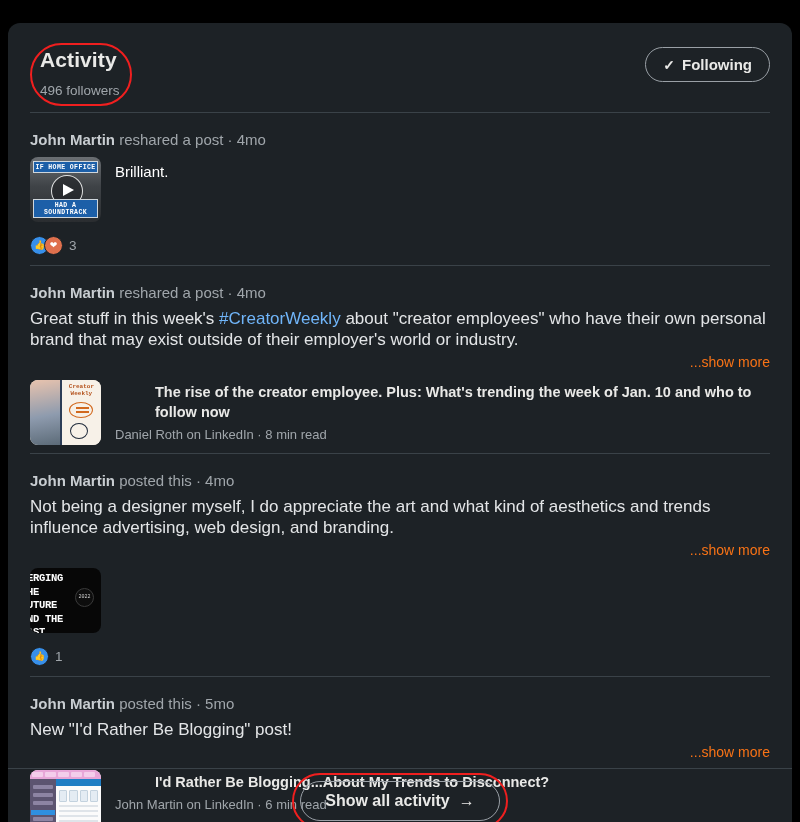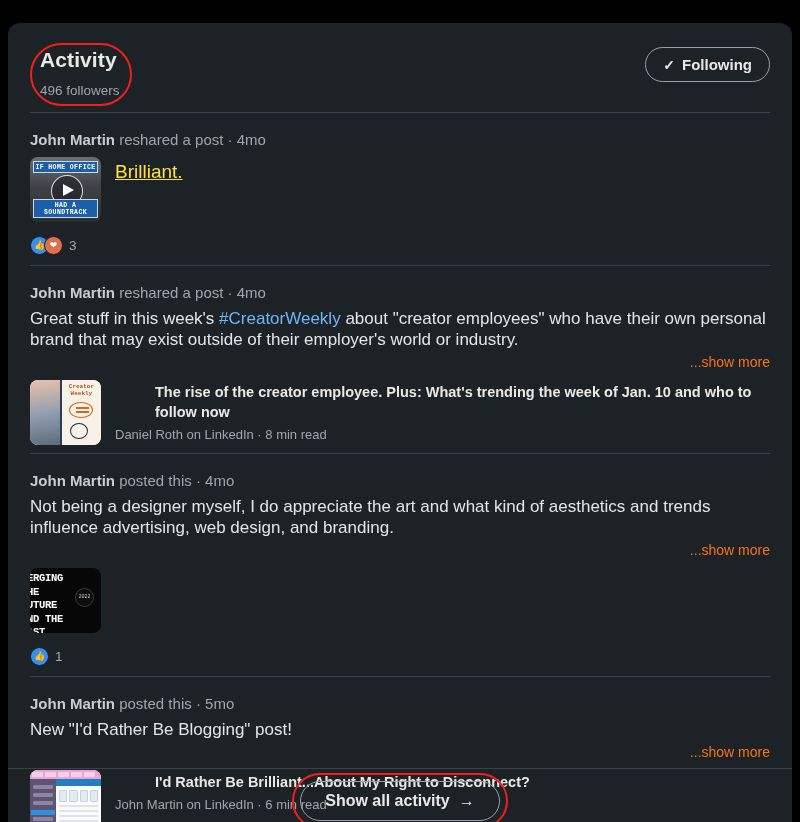--- a/index.html
+++ b/index.html
@@ -140,25 +140,24 @@
     line-height: 20px;
     margin-left: 40px;
   }
   .art-sub {
     font-size: 13px;
     color: #a0a6ab;
     line-height: 18px;
     margin-top: 4px;
   }
   .inline-text {
-    font-size: 19px;
-    color: #fde047;
+    font-size: 15px;
+    color: #ffffff;
     line-height: 21px;
     padding-top: 4px;
-    text-decoration: underline;
   }
 
   
   .tv-vid { background: linear-gradient(180deg,#6b6f73 0%,#3f4347 45%,#2a2d30 100%); }
   .tv-band {
     position: absolute; left: 3px; right: 3px;
     background: #1c5fa8;
     border: 1px solid #cfd6dc;
     color: #ffffff;
     font-size: 6.5px;
@@ -389,21 +388,21 @@
             <div class="sh-rows">
                 <i></i>
                 <i></i>
                 <i></i>
                 <i></i>
               </div>
           </div>
           <div class="sh-hl"></div>
         </div>
         <div class="art-body">
-          <div class="art-title">I'd Rather Be Brilliant...About My Right to Disconnect?</div>
+          <div class="art-title">I'd Rather Be Blogging...About My Trends to Disconnect?</div>
           <div class="art-sub">John Martin on LinkedIn · 6 min read</div>
         </div>
       </div>
 
     </div>
 
   </div>
 
   <div class="footer">
     <div class="footer-wrap">

